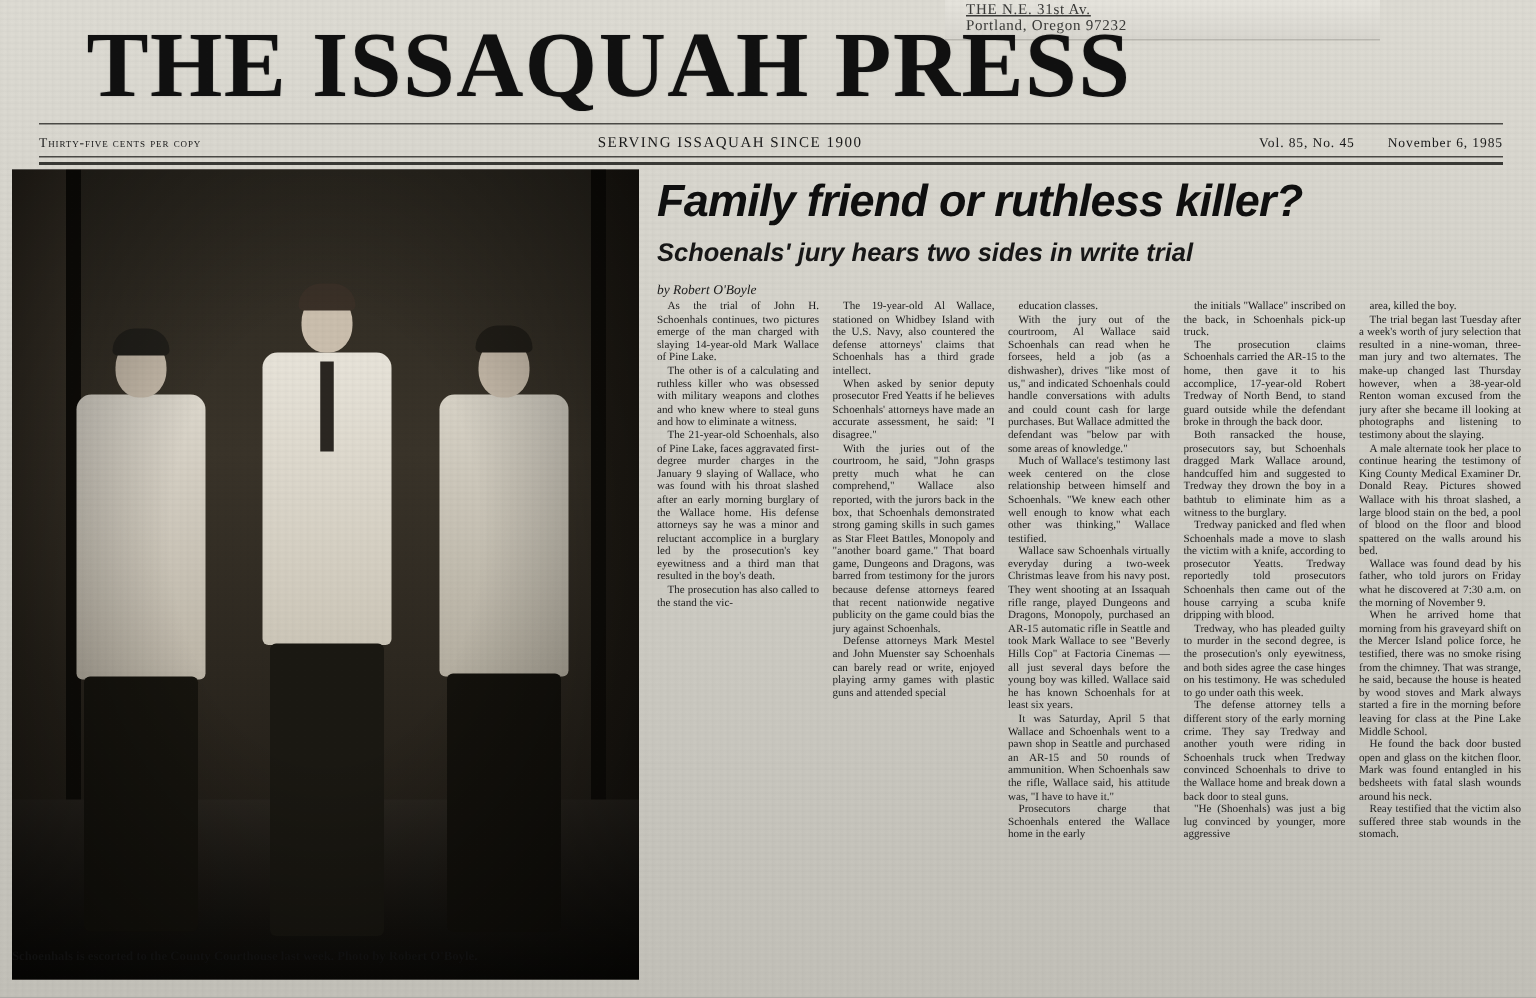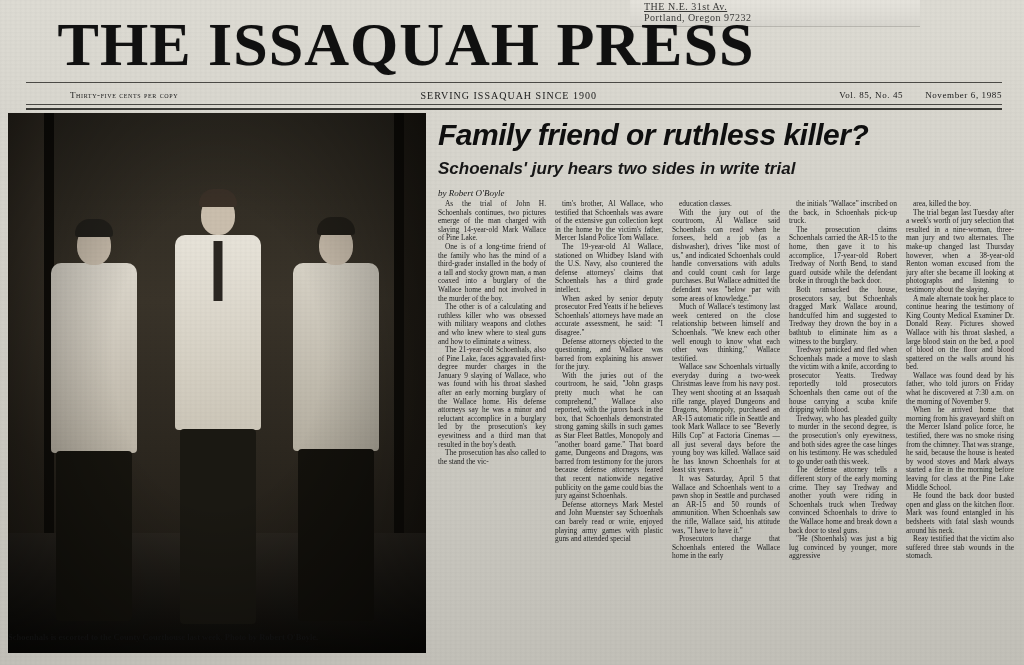--- a/index.html
+++ b/index.html
@@ -90,21 +90,21 @@
     align-items: center;
     justify-content: space-between;
     font-size: 9px;
     letter-spacing: .6px;
   }
   .infoline .center {
     font-variant: small-caps;
     letter-spacing: 1px;
     font-size: 10px;
   }
-  .infoline .left { font-variant: small-caps; margin-left: 44px; }
+  .infoline .left { font-variant: small-caps; }
   .infoline .right { display: flex; gap: 22px; }
 
   
   .photo {
     position: absolute;
     top: 113px;
     left: 8px;
     width: 418px;
     height: 540px;
     background: #141414;
@@ -302,30 +302,27 @@
   <div class="headline-wrap">
     <div class="headline">Family friend or ruthless killer?</div>
     <div class="subhead">Schoenals' jury hears two sides in write trial</div>
   </div>
 
   <div class="byline">by Robert O'Boyle</div>
 
   <div class="cols">
     <div class="col">
         <p>As the trial of John H. Schoenhals continues, two pictures emerge of the man charged with slaying 14-year-old Mark Wallace of Pine Lake.</p>
-        <p>One is of a long-time friend of the family who has the mind of a third-grader installed in the body of a tall and stocky grown man, a man coaxed into a burglary of the Wallace home and not involved in the murder of the boy.</p>
         <p>The other is of a calculating and ruthless killer who was obsessed with military weapons and clothes and who knew where to steal guns and how to eliminate a witness.</p>
         <p>The 21-year-old Schoenhals, also of Pine Lake, faces aggravated first-degree murder charges in the January 9 slaying of Wallace, who was found with his throat slashed after an early morning burglary of the Wallace home. His defense attorneys say he was a minor and reluctant accomplice in a burglary led by the prosecution's key eyewitness and a third man that resulted in the boy's death.</p>
         <p>The prosecution has also called to the stand the vic-</p>
       </div>
     <div class="col">
-        <p>tim's brother, Al Wallace, who testified that Schoenhals was aware of the extensive gun collection kept in the home by the victim's father, Mercer Island Police Tom Wallace.</p>
         <p>The 19-year-old Al Wallace, stationed on Whidbey Island with the U.S. Navy, also countered the defense attorneys' claims that Schoenhals has a third grade intellect.</p>
         <p>When asked by senior deputy prosecutor Fred Yeatts if he believes Schoenhals' attorneys have made an accurate assessment, he said: "I disagree."</p>
-        <p>Defense attorneys objected to the questioning, and Wallace was barred from explaining his answer for the jury.</p>
         <p>With the juries out of the courtroom, he said, "John grasps pretty much what he can comprehend," Wallace also reported, with the jurors back in the box, that Schoenhals demonstrated strong gaming skills in such games as Star Fleet Battles, Monopoly and "another board game." That board game, Dungeons and Dragons, was barred from testimony for the jurors because defense attorneys feared that recent nationwide negative publicity on the game could bias the jury against Schoenhals.</p>
         <p>Defense attorneys Mark Mestel and John Muenster say Schoenhals can barely read or write, enjoyed playing army games with plastic guns and attended special</p>
       </div>
     <div class="col">
         <p>education classes.</p>
         <p>With the jury out of the courtroom, Al Wallace said Schoenhals can read when he forsees, held a job (as a dishwasher), drives "like most of us," and indicated Schoenhals could handle conversations with adults and could count cash for large purchases. But Wallace admitted the defendant was "below par with some areas of knowledge."</p>
         <p>Much of Wallace's testimony last week centered on the close relationship between himself and Schoenhals. "We knew each other well enough to know what each other was thinking," Wallace testified.</p>
         <p>Wallace saw Schoenhals virtually everyday during a two-week Christmas leave from his navy post. They went shooting at an Issaquah rifle range, played Dungeons and Dragons, Monopoly, purchased an AR-15 automatic rifle in Seattle and took Mark Wallace to see "Beverly Hills Cop" at Factoria Cinemas — all just several days before the young boy was killed. Wallace said he has known Schoenhals for at least six years.</p>
         <p>It was Saturday, April 5 that Wallace and Schoenhals went to a pawn shop in Seattle and purchased an AR-15 and 50 rounds of ammunition. When Schoenhals saw the rifle, Wallace said, his attitude was, "I have to have it."</p>
         <p>Prosecutors charge that Schoenhals entered the Wallace home in the early</p>

